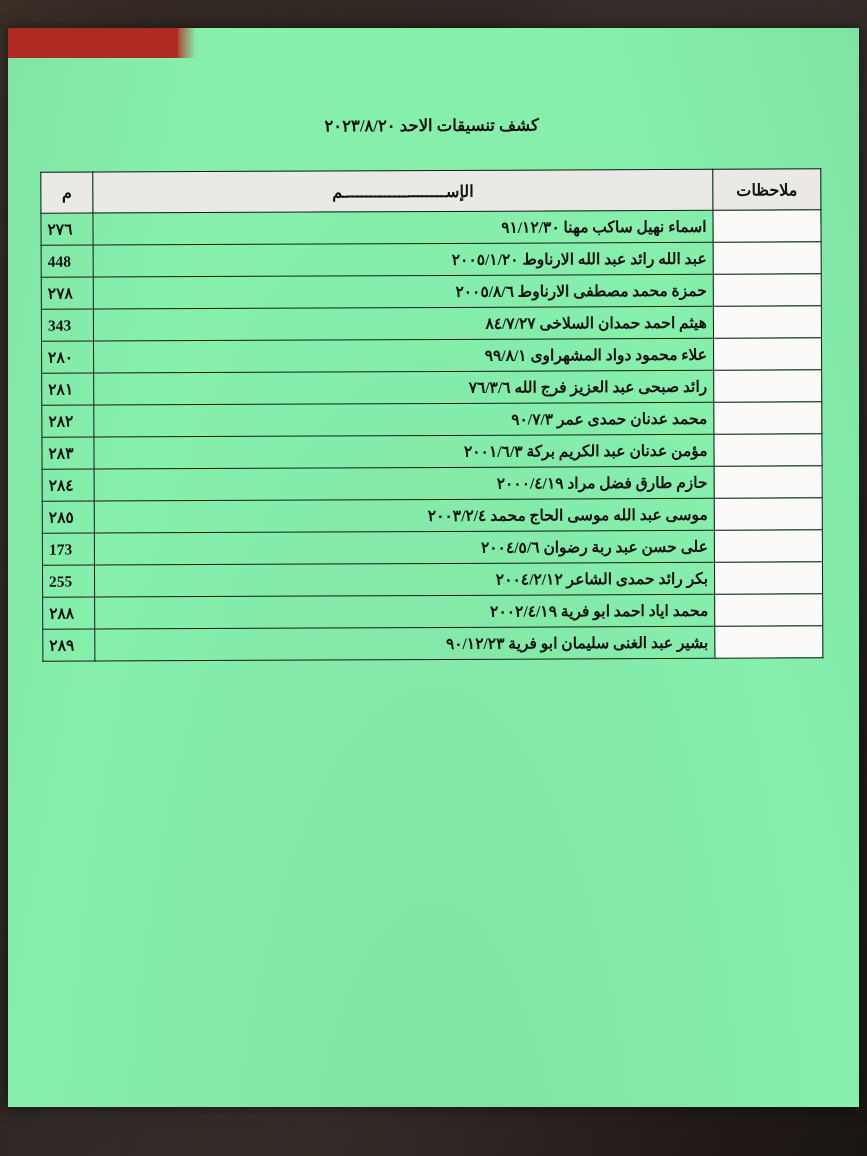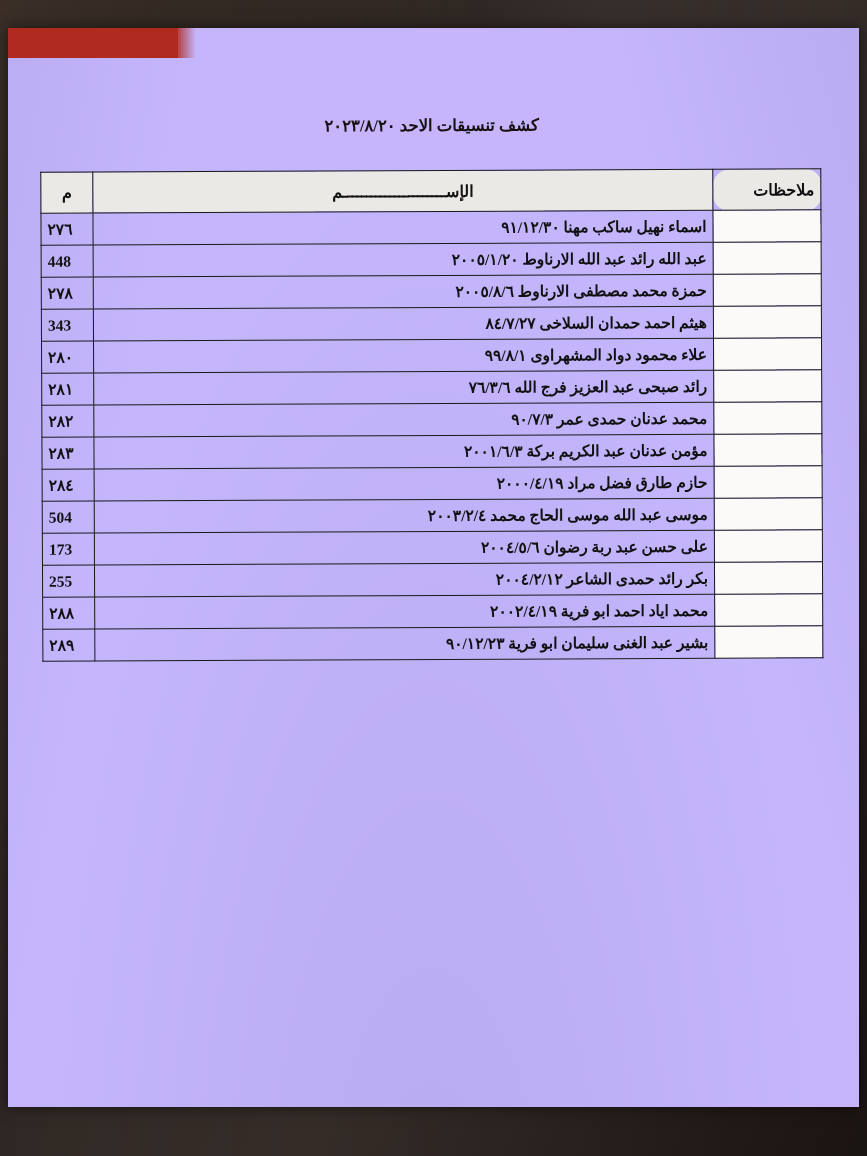--- a/index.html
+++ b/index.html
@@ -29,21 +29,21 @@
       radial-gradient(ellipse at 70% 2%, rgba(255,255,255,0.07), rgba(0,0,0,0) 55%),
       radial-gradient(ellipse at 8% 98%, rgba(255,255,255,0.05), rgba(0,0,0,0) 60%);
   }
   
   #sheet {
     position: absolute;
     left: 8px;
     top: 28px;
     width: 851px;
     height: 1079px;
-    background: #c4b5fd;
+    background: #86efac;
     box-shadow: 0 0 14px rgba(0,0,0,0.55);
   }
   #sheet:before {
     
     content: "";
     position: absolute;
     inset: 0;
     background:
       linear-gradient(100deg, rgba(0,0,0,0.045) 0%, rgba(0,0,0,0) 18%),
       linear-gradient(255deg, rgba(0,0,0,0.05) 0%, rgba(0,0,0,0) 22%),
@@ -108,21 +108,21 @@
     font-weight: bold;
     height: 40px;
     font-size: 16px;
   }
   col.c-num    { width: 52px; }
   col.c-name   { width: 620px; }
   col.c-notes  { width: 108px; }
 
   .th-num   { text-align: center; }
   .th-name  { text-align: center; letter-spacing: 2px; }
-  .th-notes { text-align: right; border-radius: 15px; }
+  .th-notes { text-align: center; }
 
   td.num {
     text-align: left;
     font-weight: bold;
     font-size: 15px;
   }
   td.name {
     text-align: right;
     font-weight: bold;
     padding-right: 10px;
@@ -203,21 +203,21 @@
             <td class="num">٢٨٣</td>
           </tr>
           <tr>
             <td class="notes"></td>
             <td class="name">حازم طارق فضل مراد ٢٠٠٠/٤/١٩</td>
             <td class="num">٢٨٤</td>
           </tr>
           <tr>
             <td class="notes"></td>
             <td class="name">موسى عبد الله موسى الحاج محمد ٢٠٠٣/٢/٤</td>
-            <td class="num">504</td>
+            <td class="num">٢٨٥</td>
           </tr>
           <tr>
             <td class="notes"></td>
             <td class="name">على حسن عبد ربة رضوان ٢٠٠٤/٥/٦</td>
             <td class="num">173</td>
           </tr>
           <tr>
             <td class="notes"></td>
             <td class="name">بكر رائد حمدى الشاعر ٢٠٠٤/٢/١٢</td>
             <td class="num">255</td>

